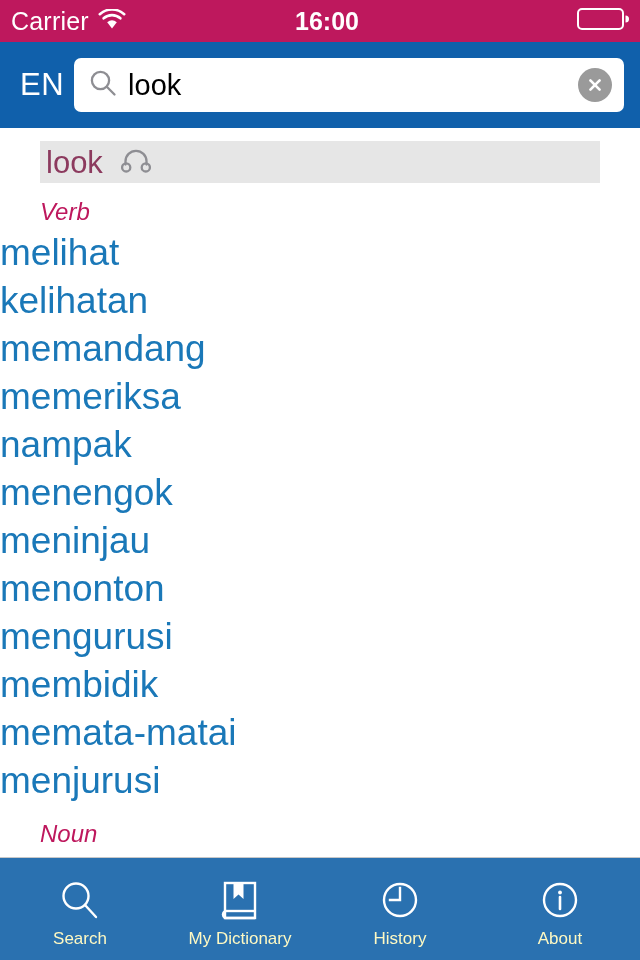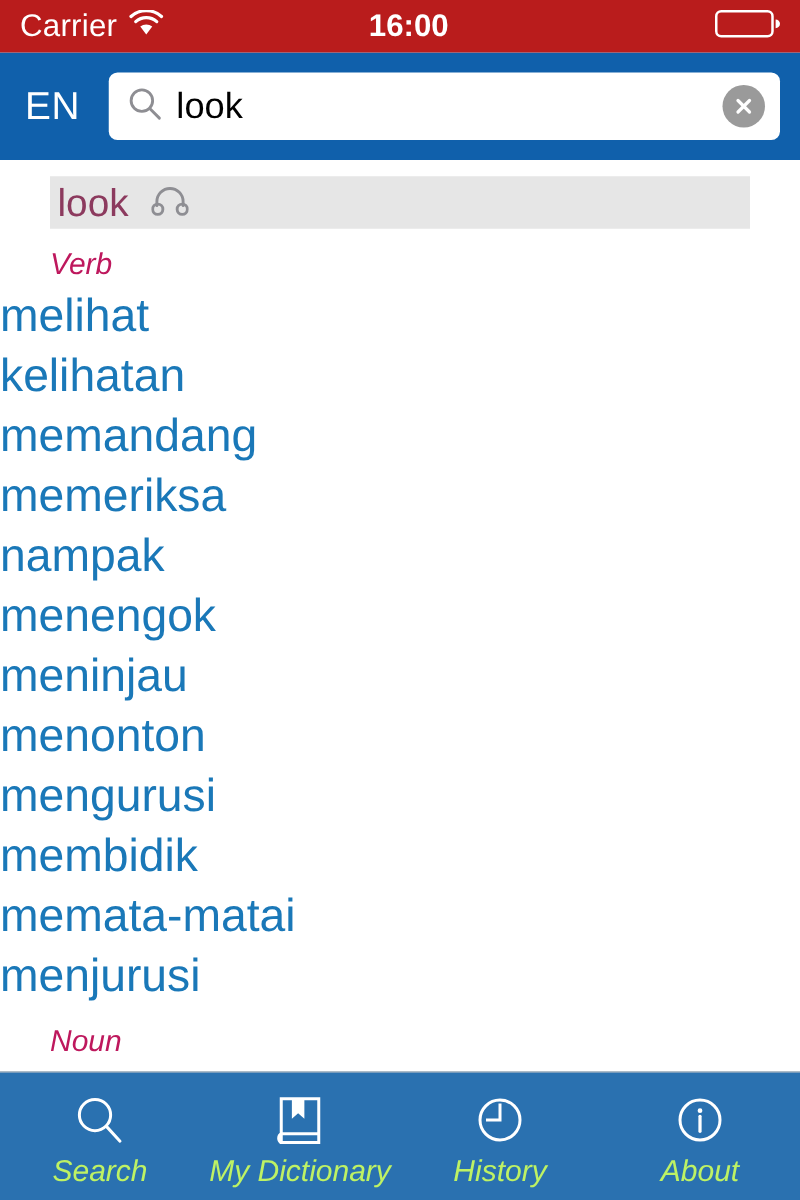--- a/index.html
+++ b/index.html
@@ -6,37 +6,37 @@
   html, body {
     width:640px; height:960px;
     font-family:"Liberation Sans", sans-serif;
     background:#ffffff;
     overflow:hidden;
   }
   #app { width:640px; height:960px; position:relative; display:flex; flex-direction:column; }
 
   
   .status-bar{
-    height:42px; background:#b91c1c; color:#ffffff;
-    display:flex; align-items:center; padding:0 16px; flex:0 0 42px;
+    height:42px; background:#be185d; color:#ffffff;
+    display:flex; align-items:center; padding:0 11px; flex:0 0 42px;
     position:relative;
   }
   .status-left{ display:flex; align-items:center; gap:9px; }
   .carrier-text{ font-size:25px; letter-spacing:.2px; }
   .wifi-icon{ display:block; }
   .status-time{
     position:absolute; left:14px; right:0; text-align:center;
     font-size:25px; font-weight:bold; pointer-events:none;
   }
   .status-right{ margin-left:auto; display:flex; align-items:center; z-index:2; }
 
   
   .nav-bar{
     height:86px; background:#1060ab; flex:0 0 86px;
-    display:flex; align-items:center; padding:0 16px 0 16px; gap:19px;
+    display:flex; align-items:center; padding:0 16px 0 16px; gap:6px;
   }
   .lang-badge{
     color:#ffffff; font-size:31px; letter-spacing:.5px;
     padding:0 4px; flex:0 0 auto;
   }
   .search-field{
     flex:1 1 auto; height:54px; background:#ffffff; border-radius:7px;
     display:flex; align-items:center; padding:0 12px 0 14px; gap:10px;
     position:relative;
   }
@@ -80,21 +80,21 @@
   .tab-bar{
     flex:0 0 103px; height:103px; background:#2a71b0;
     display:flex; align-items:stretch; border-top:1px solid #c8c8c8;
   }
   .tab-item{
     flex:1 1 0; display:flex; flex-direction:column;
     align-items:center; justify-content:center; gap:4px;
     cursor:pointer; padding-top:4px;
   }
   .tab-icon{ height:50px; display:flex; align-items:center; justify-content:center; }
-  .tab-label{ color:#bef264; font-size:24px; line-height:1;font-style:italic; }
+  .tab-label{ color:#fef9c3; font-size:17px; line-height:1; }
 </style>
 </head>
 <body>
 
 <div id="app">
 
   <div class="status-bar">
     <div class="status-left">
       <span class="carrier-text">Carrier</span>
       <span class="wifi-icon">

